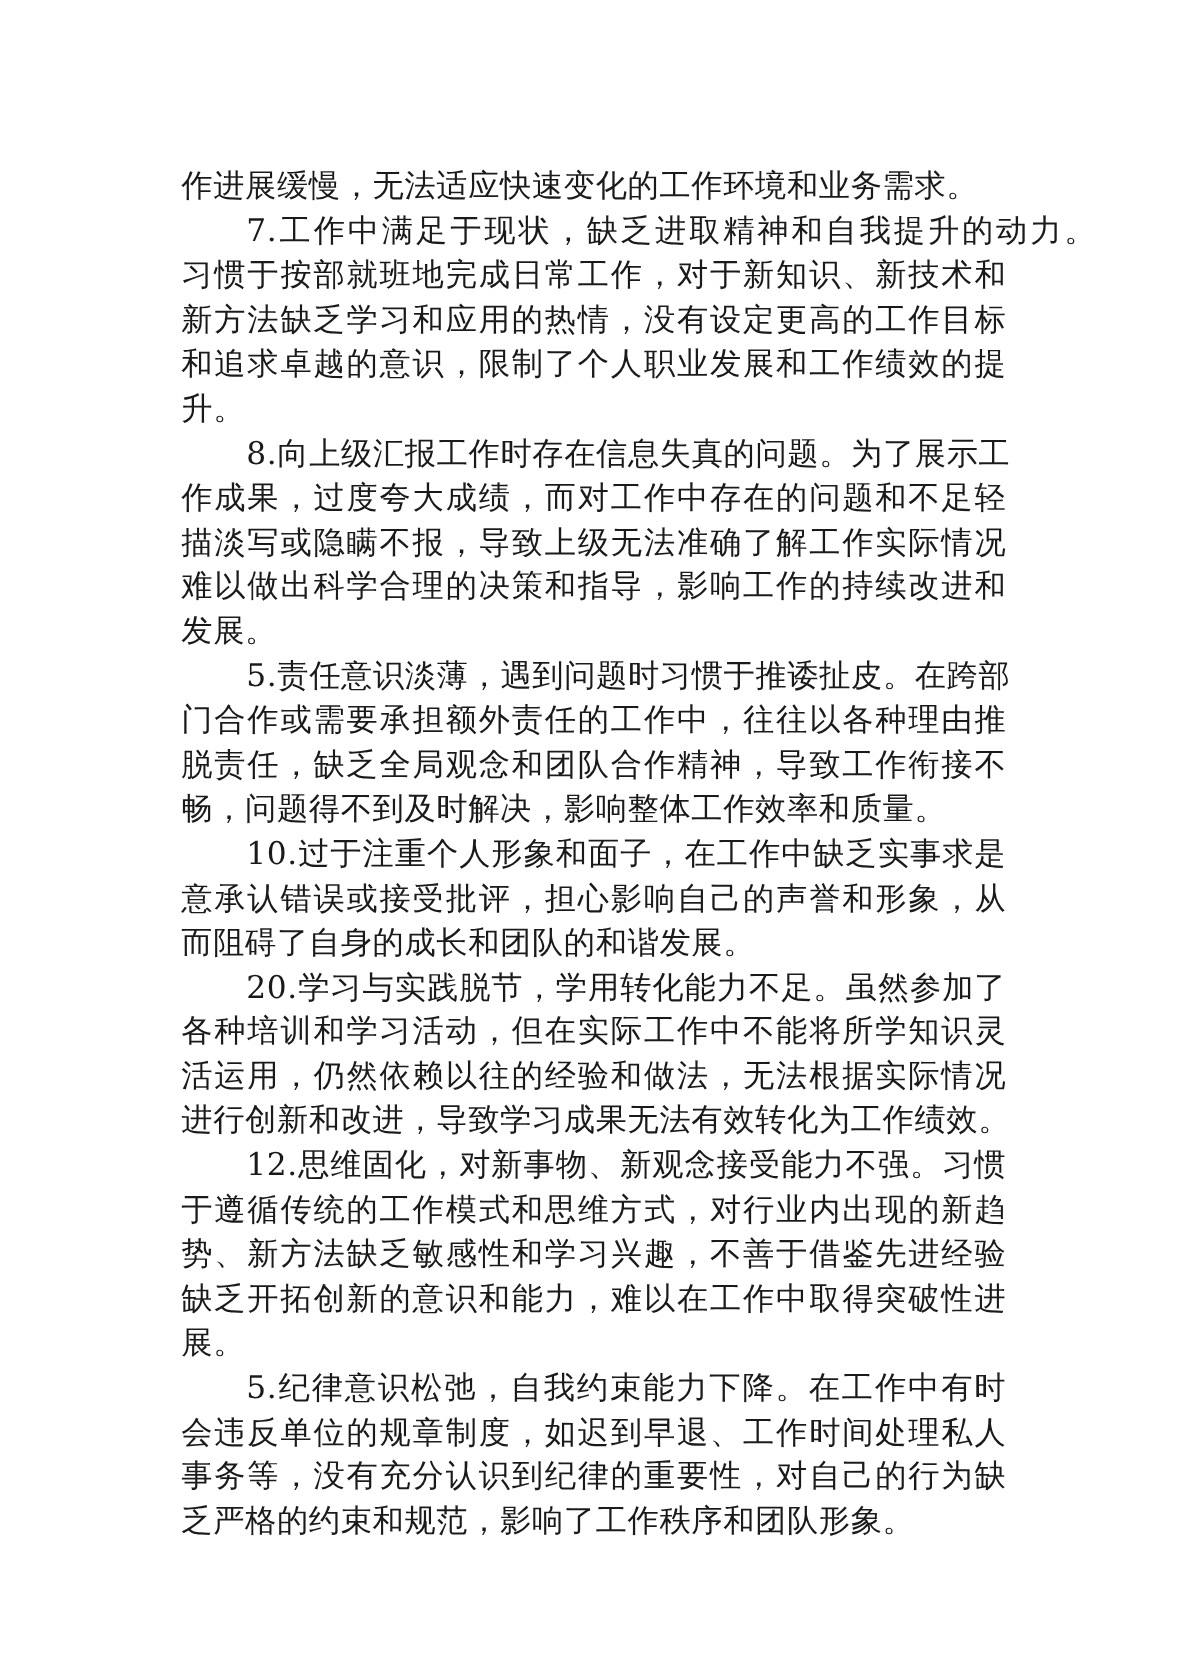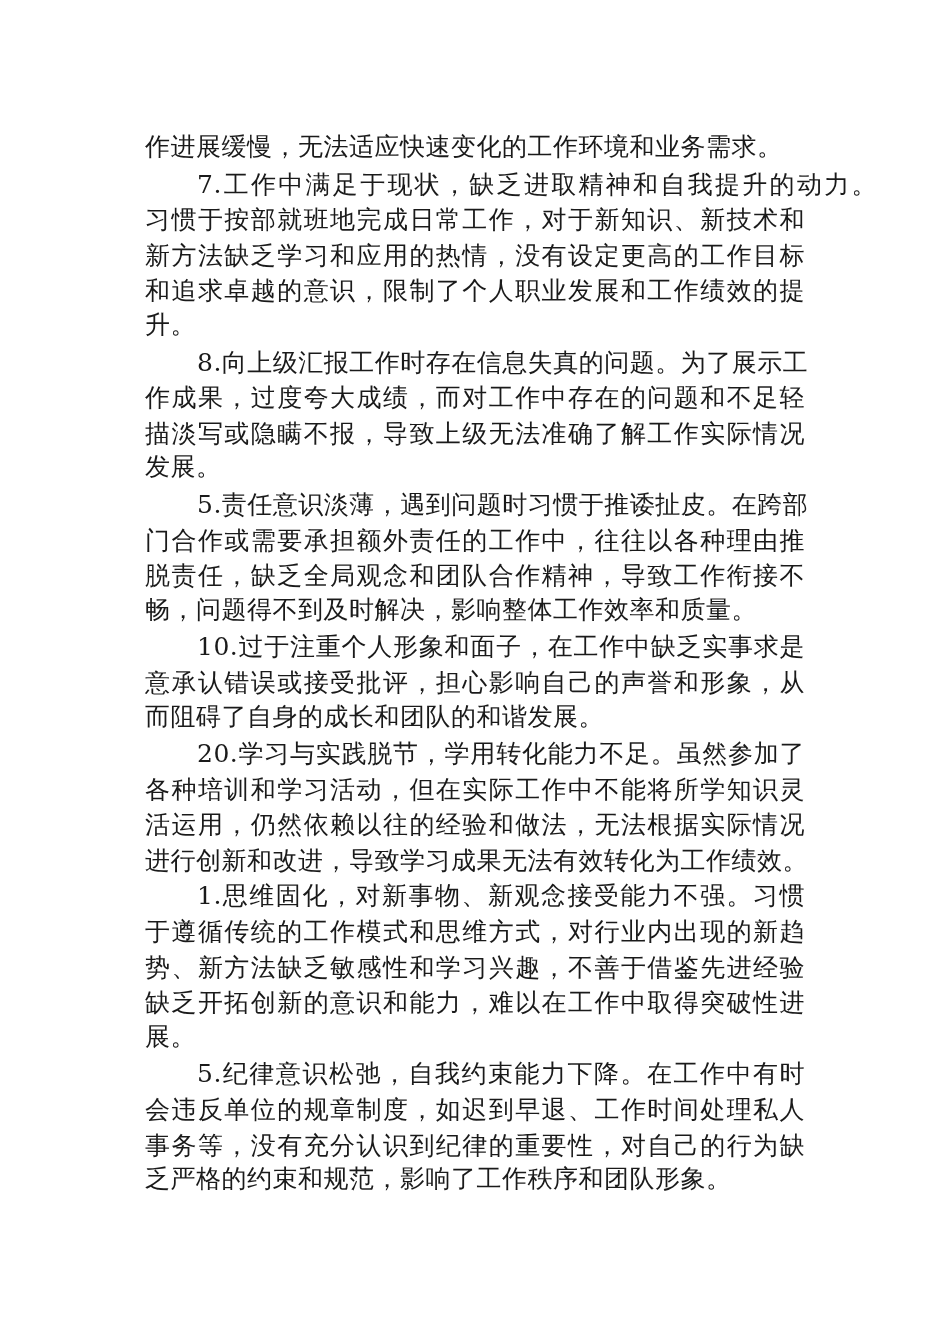--- a/index.html
+++ b/index.html
@@ -9,51 +9,52 @@
   }
   .text-block {
     position: absolute; left: 145px; top: 131px; width: 660px;
     font-family: "DejaVu Serif", "Liberation Serif", serif;
     font-size: 25px; color: #1a1a1a;
   }
   .line {
     height: 35.6px; line-height: 35.6px; white-space: nowrap;
     text-align: justify; text-align-last: justify; letter-spacing: 0.5px;
   }
-  .line.last { text-align-last: left; font-family: Liberation Mono, monospace; }
+  .line.last { text-align-last: left; }
   .line.indent { padding-left: 52px; }
   .line.overflow { width: 680px; }
 </style>
 </head>
 <body>
 
 <div class="page">
   <div class="text-block">
     <div class="line last">作进展缓慢，无法适应快速变化的工作环境和业务需求。</div>
     <div class="line indent overflow">7.工作中满足于现状，缺乏进取精神和自我提升的动力。</div>
     <div class="line">习惯于按部就班地完成日常工作，对于新知识、新技术和</div>
     <div class="line">新方法缺乏学习和应用的热情，没有设定更高的工作目标</div>
     <div class="line">和追求卓越的意识，限制了个人职业发展和工作绩效的提</div>
     <div class="line last">升。</div>
     <div class="line indent">8.向上级汇报工作时存在信息失真的问题。为了展示工</div>
     <div class="line">作成果，过度夸大成绩，而对工作中存在的问题和不足轻</div>
     <div class="line">描淡写或隐瞒不报，导致上级无法准确了解工作实际情况</div>
+    <div class="line">难以做出科学合理的决策和指导，影响工作的持续改进和</div>
     <div class="line last">发展。</div>
     <div class="line indent">5.责任意识淡薄，遇到问题时习惯于推诿扯皮。在跨部</div>
     <div class="line">门合作或需要承担额外责任的工作中，往往以各种理由推</div>
     <div class="line">脱责任，缺乏全局观念和团队合作精神，导致工作衔接不</div>
     <div class="line last">畅，问题得不到及时解决，影响整体工作效率和质量。</div>
     <div class="line indent">10.过于注重个人形象和面子，在工作中缺乏实事求是</div>
     <div class="line">意承认错误或接受批评，担心影响自己的声誉和形象，从</div>
     <div class="line last">而阻碍了自身的成长和团队的和谐发展。</div>
     <div class="line indent">20.学习与实践脱节，学用转化能力不足。虽然参加了</div>
     <div class="line">各种培训和学习活动，但在实际工作中不能将所学知识灵</div>
     <div class="line">活运用，仍然依赖以往的经验和做法，无法根据实际情况</div>
     <div class="line">进行创新和改进，导致学习成果无法有效转化为工作绩效。</div>
-    <div class="line indent">1.思维固化，对新事物、新观念接受能力不强。习惯</div>
+    <div class="line indent">12.思维固化，对新事物、新观念接受能力不强。习惯</div>
     <div class="line">于遵循传统的工作模式和思维方式，对行业内出现的新趋</div>
     <div class="line">势、新方法缺乏敏感性和学习兴趣，不善于借鉴先进经验</div>
     <div class="line">缺乏开拓创新的意识和能力，难以在工作中取得突破性进</div>
     <div class="line last">展。</div>
     <div class="line indent">5.纪律意识松弛，自我约束能力下降。在工作中有时</div>
     <div class="line">会违反单位的规章制度，如迟到早退、工作时间处理私人</div>
     <div class="line">事务等，没有充分认识到纪律的重要性，对自己的行为缺</div>
     <div class="line last">乏严格的约束和规范，影响了工作秩序和团队形象。</div>
   </div>
 </div>

